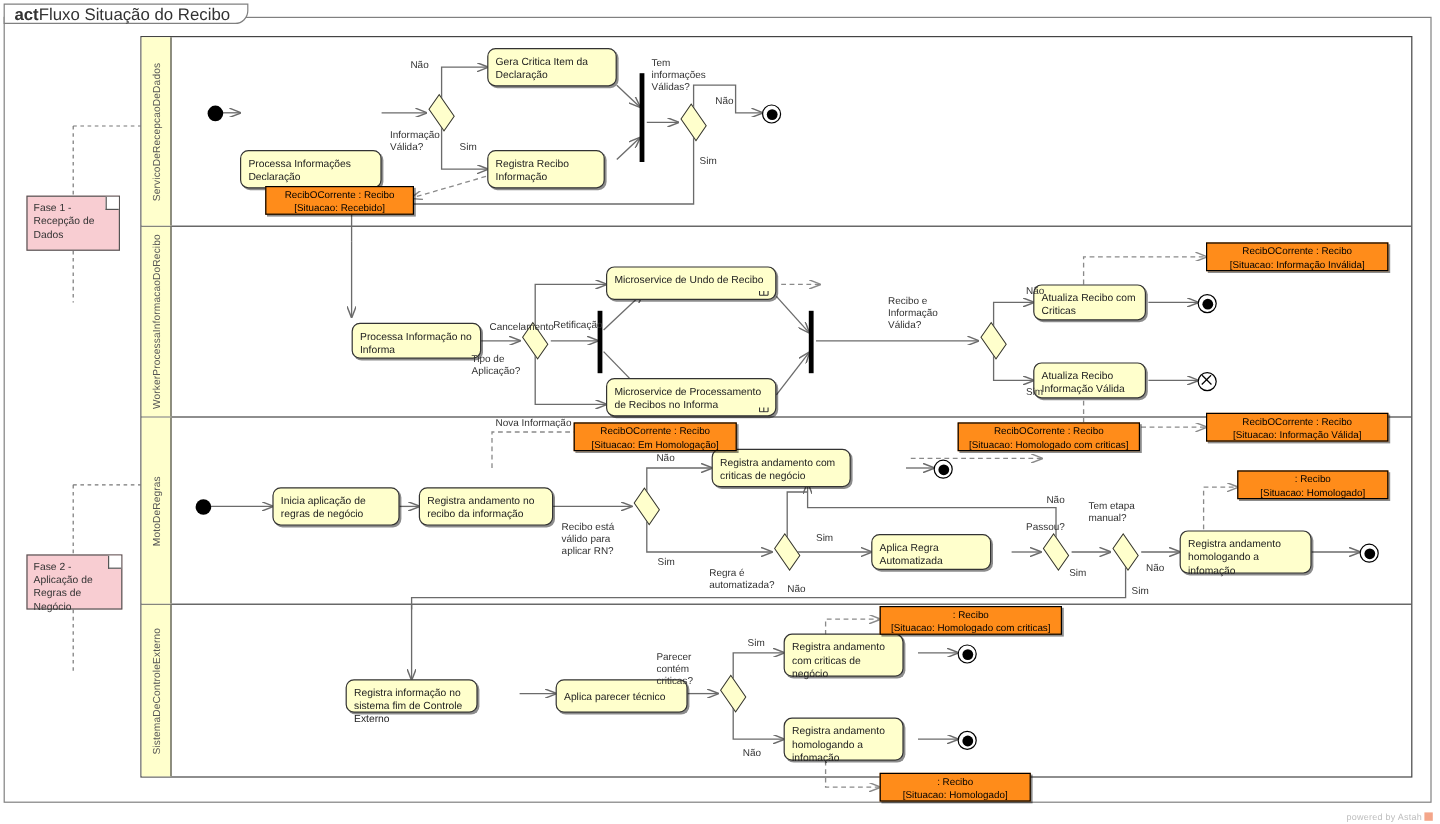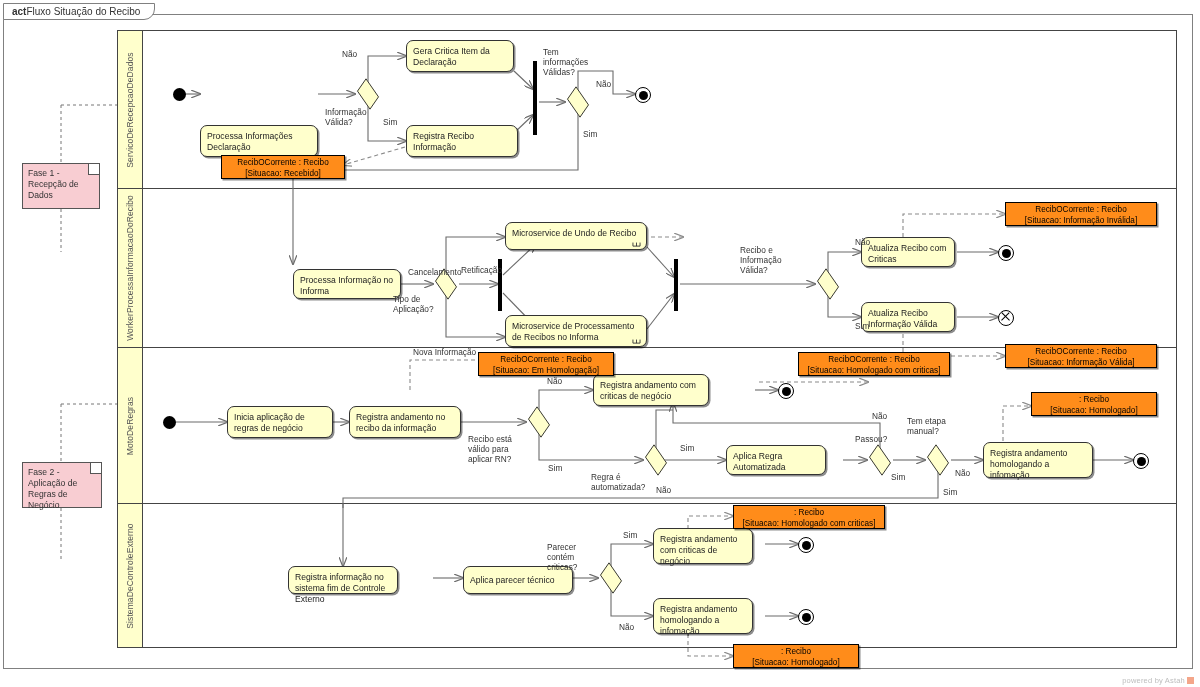--- a/index.html
+++ b/index.html
@@ -3,21 +3,21 @@
 <meta charset="utf-8">
 <style>
   html,body{margin:0;padding:0;background:#ffffff;}
   body{font-family:"Liberation Sans",sans-serif;}
   #page{position:relative;width:1200px;height:687px;background:#ffffff;overflow:hidden;}
 
   
   #frame{position:absolute;left:3px;top:14px;width:1190px;height:655px;border:1px solid #808080;box-sizing:border-box;background:#fff;}
   #frame-tab{position:absolute;left:3px;top:3px;height:17px;padding:0 14px 0 8px;
       border:1px solid #808080;background:#fff;box-sizing:border-box;
-      font-size:10px;line-height:16px;color:#333;white-space:nowrap;z-index:5;
+      font-size:14px;line-height:16px;color:#333;white-space:nowrap;z-index:5;
       border-bottom-right-radius:11px;}
   #frame-tab b{font-weight:bold;}
 
   
   .lanes{position:absolute;left:117px;top:30px;width:1060px;height:618px;border:1px solid #444;box-sizing:border-box;}
   .lane{position:absolute;left:0;width:100%;box-sizing:border-box;border-bottom:1px solid #444;}
   .lane:last-child{border-bottom:none;}
   .lane-head{position:absolute;left:0;top:0;width:25px;height:100%;background:#ffffcc;border-right:1px solid #444;box-sizing:border-box;}
   .lane-head span{position:absolute;left:50%;top:50%;transform:translate(-50%,-50%) rotate(-90deg);
       white-space:nowrap;font-size:8.5px;color:#555;letter-spacing:.1px;}
@@ -115,21 +115,21 @@
           <path class="ln" d="M396 71 L422 71" marker-end="url(#ar)"></path>
           <path class="ln" d="M435 62 L435 40 L470 40 L470 63 L492 63" marker-end="url(#ar)"></path>
           <path class="ln" d="M435 80 L435 139 L150 139 L150 170"></path>
           <path class="dash" d="M262 116 L200 134" marker-end="url(#ard)"></path>
         </svg>
 
         <div class="init" style="left:30px;top:57px;"></div>
 
         <div class="act" style="left:57px;top:47px;width:118px;height:32px;margin-top:47px;"><span>Processa Informações Declaração</span></div>
         <div class="act" style="left:263px;top:9px;width:108px;height:32px;"><span>Gera Critica Item da Declaração</span></div>
-        <div class="act" style="left:263px;top:94px;width:112px;height:32px;"><span>Registra Recibo Informação</span></div>
+        <div class="act" style="left:263px;top:94px;width:98px;height:32px;"><span>Registra Recibo Informação</span></div>
 
         <div class="dec" style="left:212px;top:54px;"></div>
         <div class="lbl w" style="left:182px;top:76px;width:60px;">Informação Válida?</div>
 
         <div class="bar" style="left:390px;top:30px;height:74px;"></div>
 
         <div class="dec" style="left:422px;top:62px;"></div>
         <div class="lbl w" style="left:400px;top:16px;width:58px;">Tem informações Válidas?</div>
 
         <div class="fin" style="left:492px;top:56px;">

